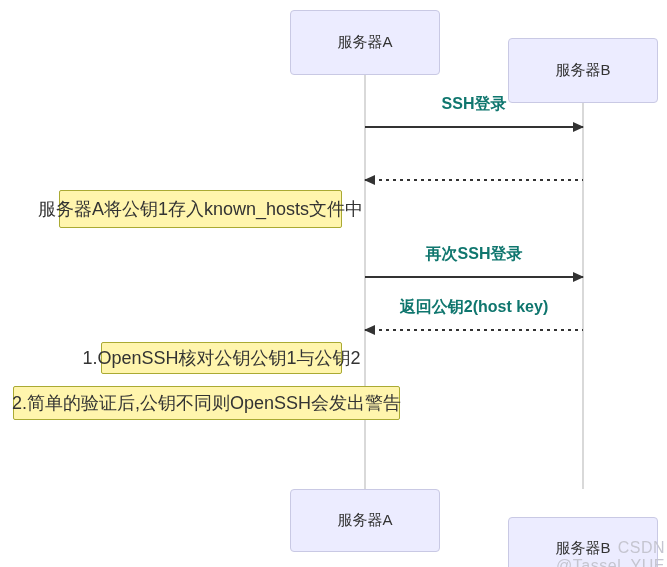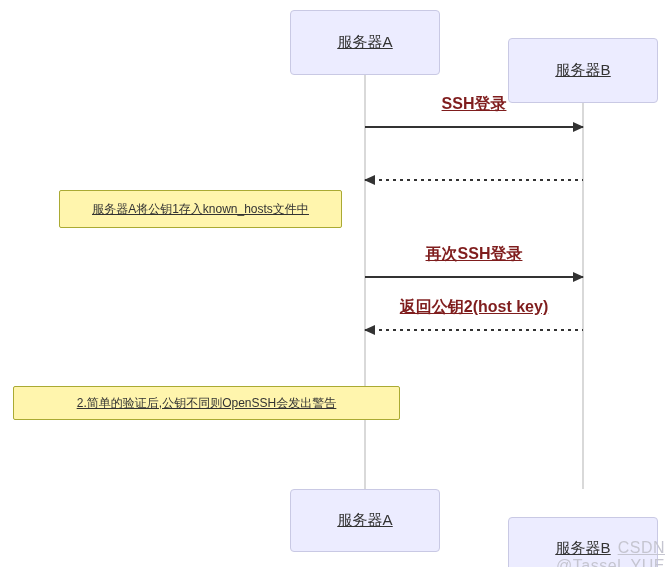--- a/index.html
+++ b/index.html
@@ -1,15 +1,15 @@
 <!DOCTYPE html>
 <html><head>
 <meta charset="utf-8">
 <style>
-  * { margin: 0; padding: 0; box-sizing: border-box; text-decoration: underline; }
+  * { margin: 0; padding: 0; box-sizing: border-box; }
   html, body { background: #ffffff; }
   body {
     font-family: "Liberation Sans", "DejaVu Sans", sans-serif;
     color: #333333;
   }
   .canvas {
     position: relative;
     width: 667px;
     height: 567px;
     background: #ffffff;
@@ -43,21 +43,21 @@
   .actor-a { left: 290px; }
   .actor-b { left: 508px; margin-top: 28px; }
   
   .msg-label {
     position: absolute;
     left: 365px;
     width: 218px;
     text-align: center;
     font-size: 16px;
     font-weight: 700;
-    color: #7f1d1d;
+    color: #0f766e;
     line-height: 20px;
   }
   
   .arrow {
     position: absolute;
     left: 365px;
     width: 218px;
     height: 2px;
   }
   .arrow-solid { background: #333333; }
@@ -75,21 +75,21 @@
   .head-left  { left: -1px;  border-right: 11px solid #333333; }
   
   .note {
     position: absolute;
     background: #FFF5AD;
     border: 1px solid #AAAA33;
     border-radius: 2px;
     display: flex;
     align-items: center;
     justify-content: center;
-    font-size: 12px;
+    font-size: 18px;
     color: #333333;
     white-space: nowrap;
   }
   .note-1 { left: 59px;  top: 190px; width: 283px; height: 38px; }
   .note-2 { left: 101px; top: 342px; width: 241px; height: 32px; }
   .note-3 { left: 13px;  top: 386px; width: 387px; height: 34px; }
   .note-4 { left: 93px;  top: 433px; width: 249px; height: 33px; }
   
   .watermark {
     position: absolute;
@@ -133,20 +133,23 @@
   <div class="msg-label" style="top:244px">再次SSH登录</div>
   <div class="arrow arrow-solid" style="top:276px">
     <span class="head head-right"></span>
   </div>
 
   <div class="msg-label" style="top:297px">返回公钥2(host key)</div>
   <div class="arrow arrow-dotted" style="top:329px">
     <span class="head head-left"></span>
   </div>
 
+  <div class="note note-2">
+    <span>1.OpenSSH核对公钥公钥1与公钥2</span>
+  </div>
   <div class="note note-3">
     <span>2.简单的验证后,公钥不同则OpenSSH会发出警告</span>
   </div>
 
   <div class="actor actor-bottom actor-a">
     <span>服务器A</span>
   </div>
   <div class="actor actor-bottom actor-b">
     <span>服务器B</span>
   </div>

